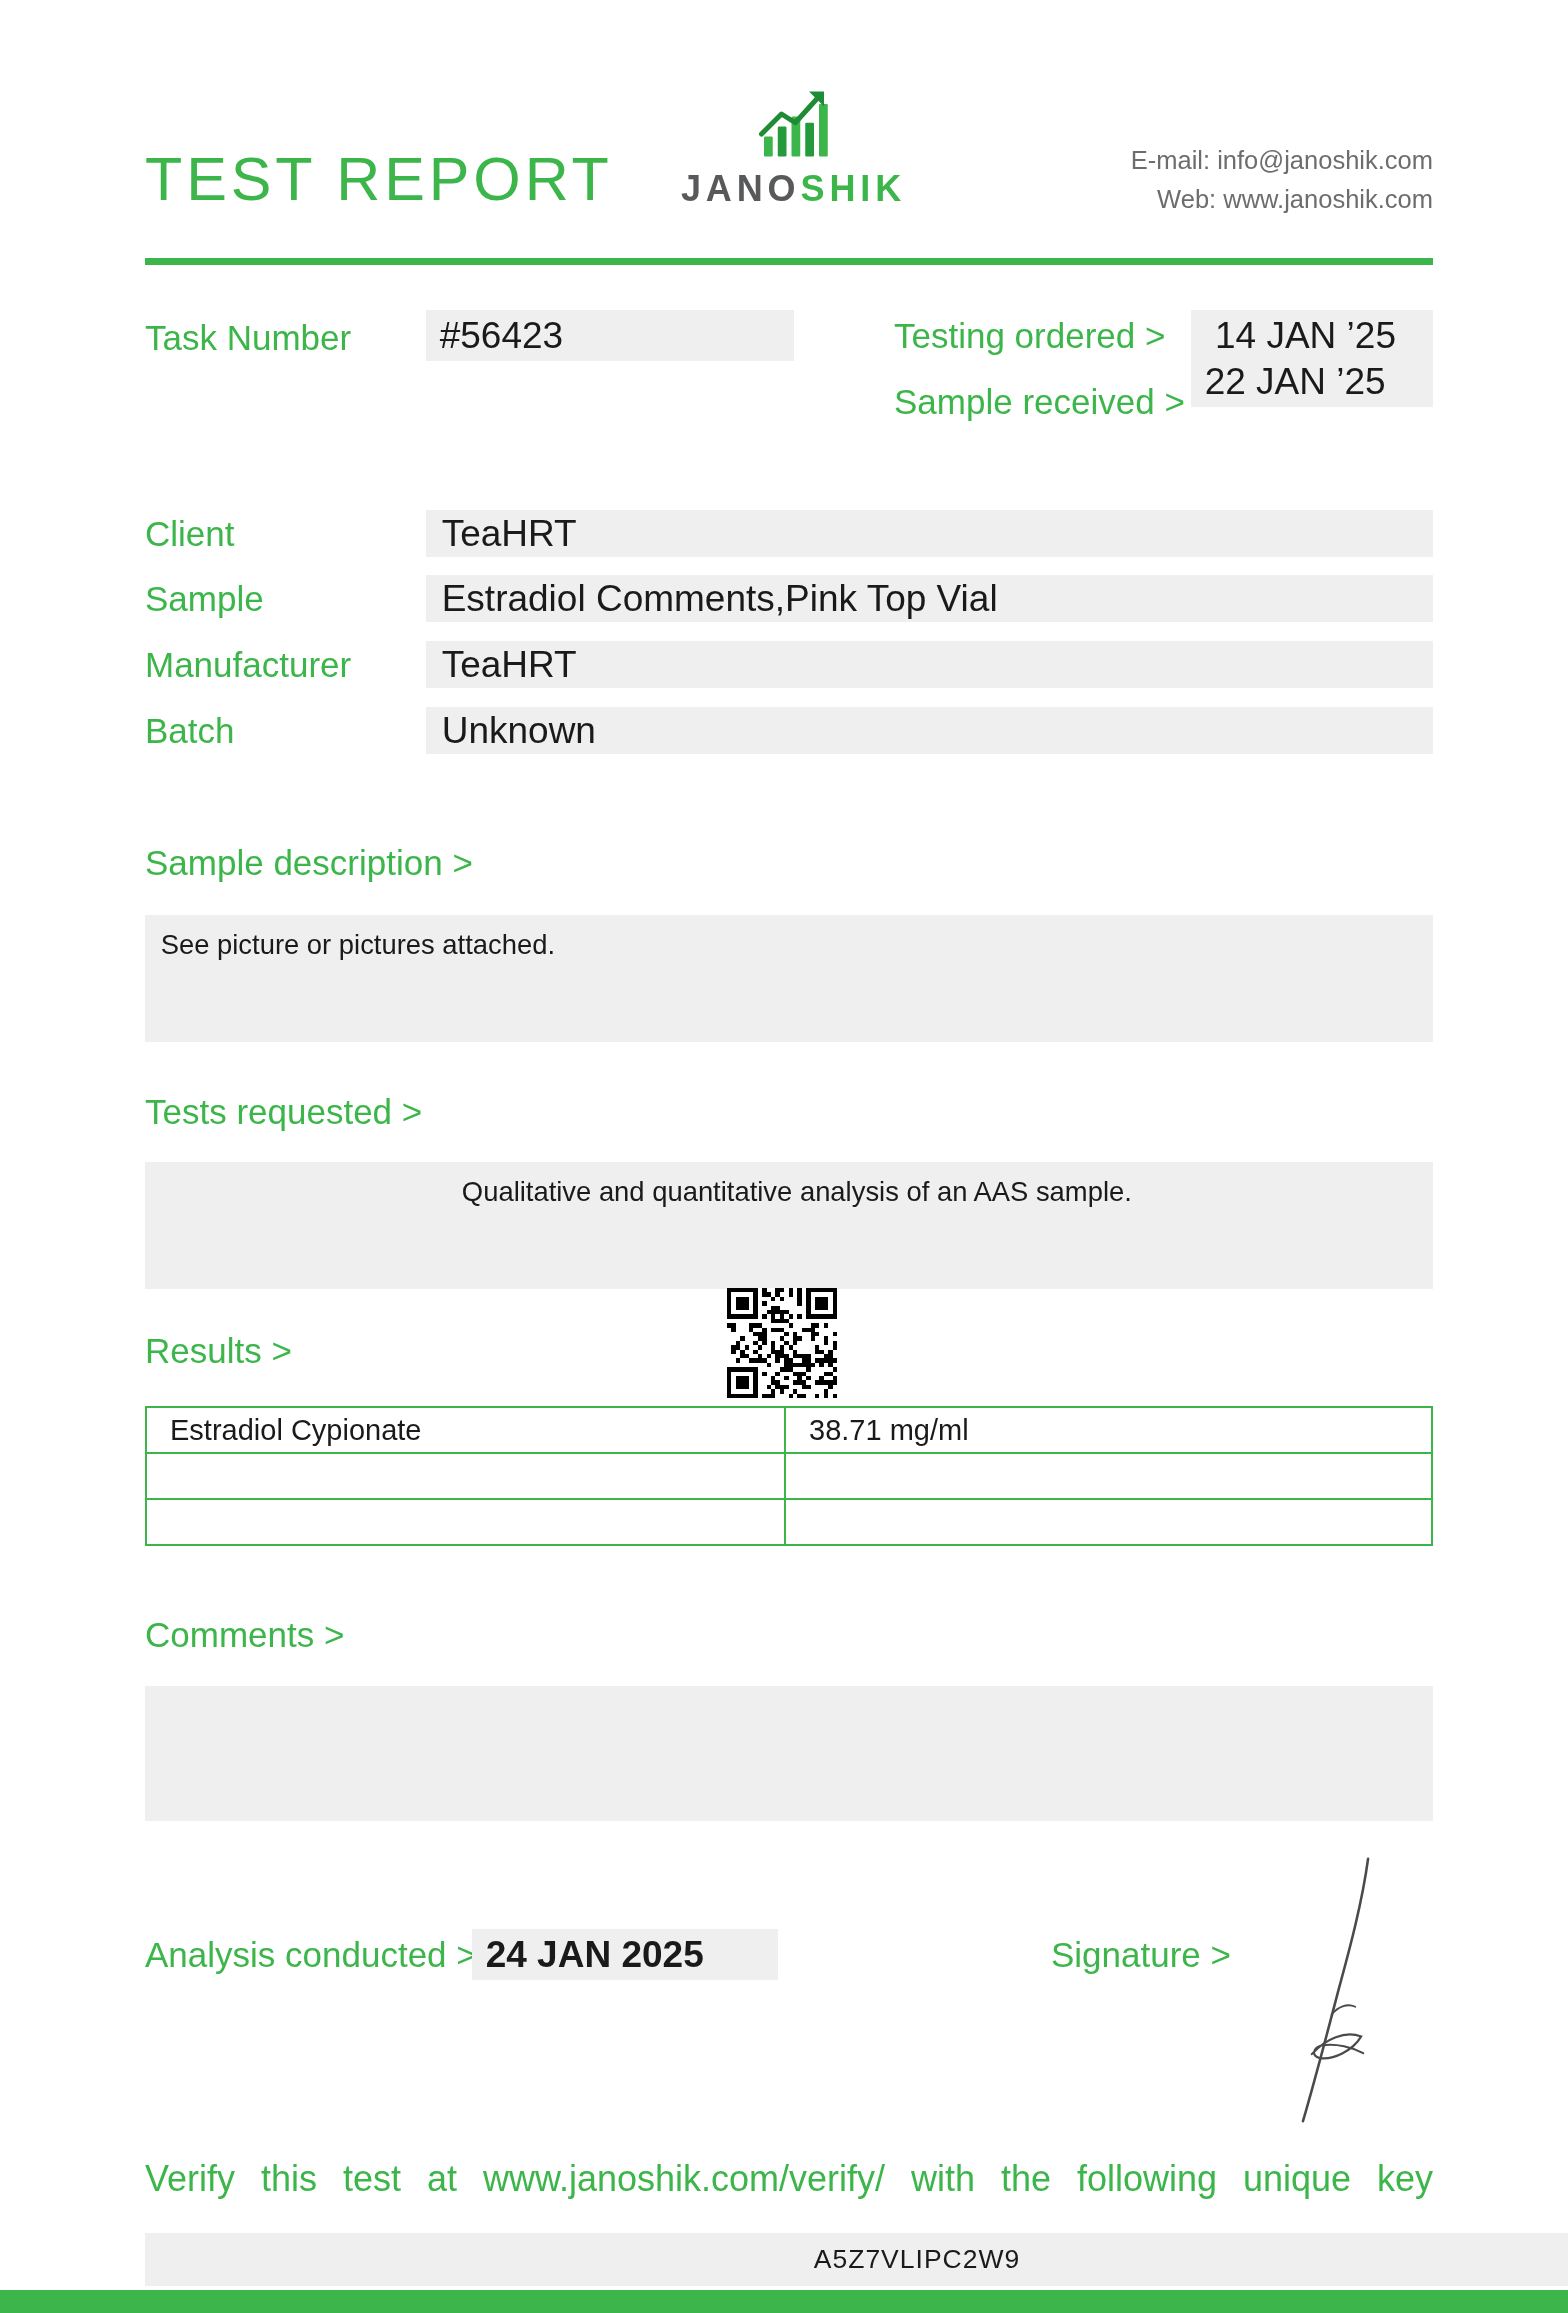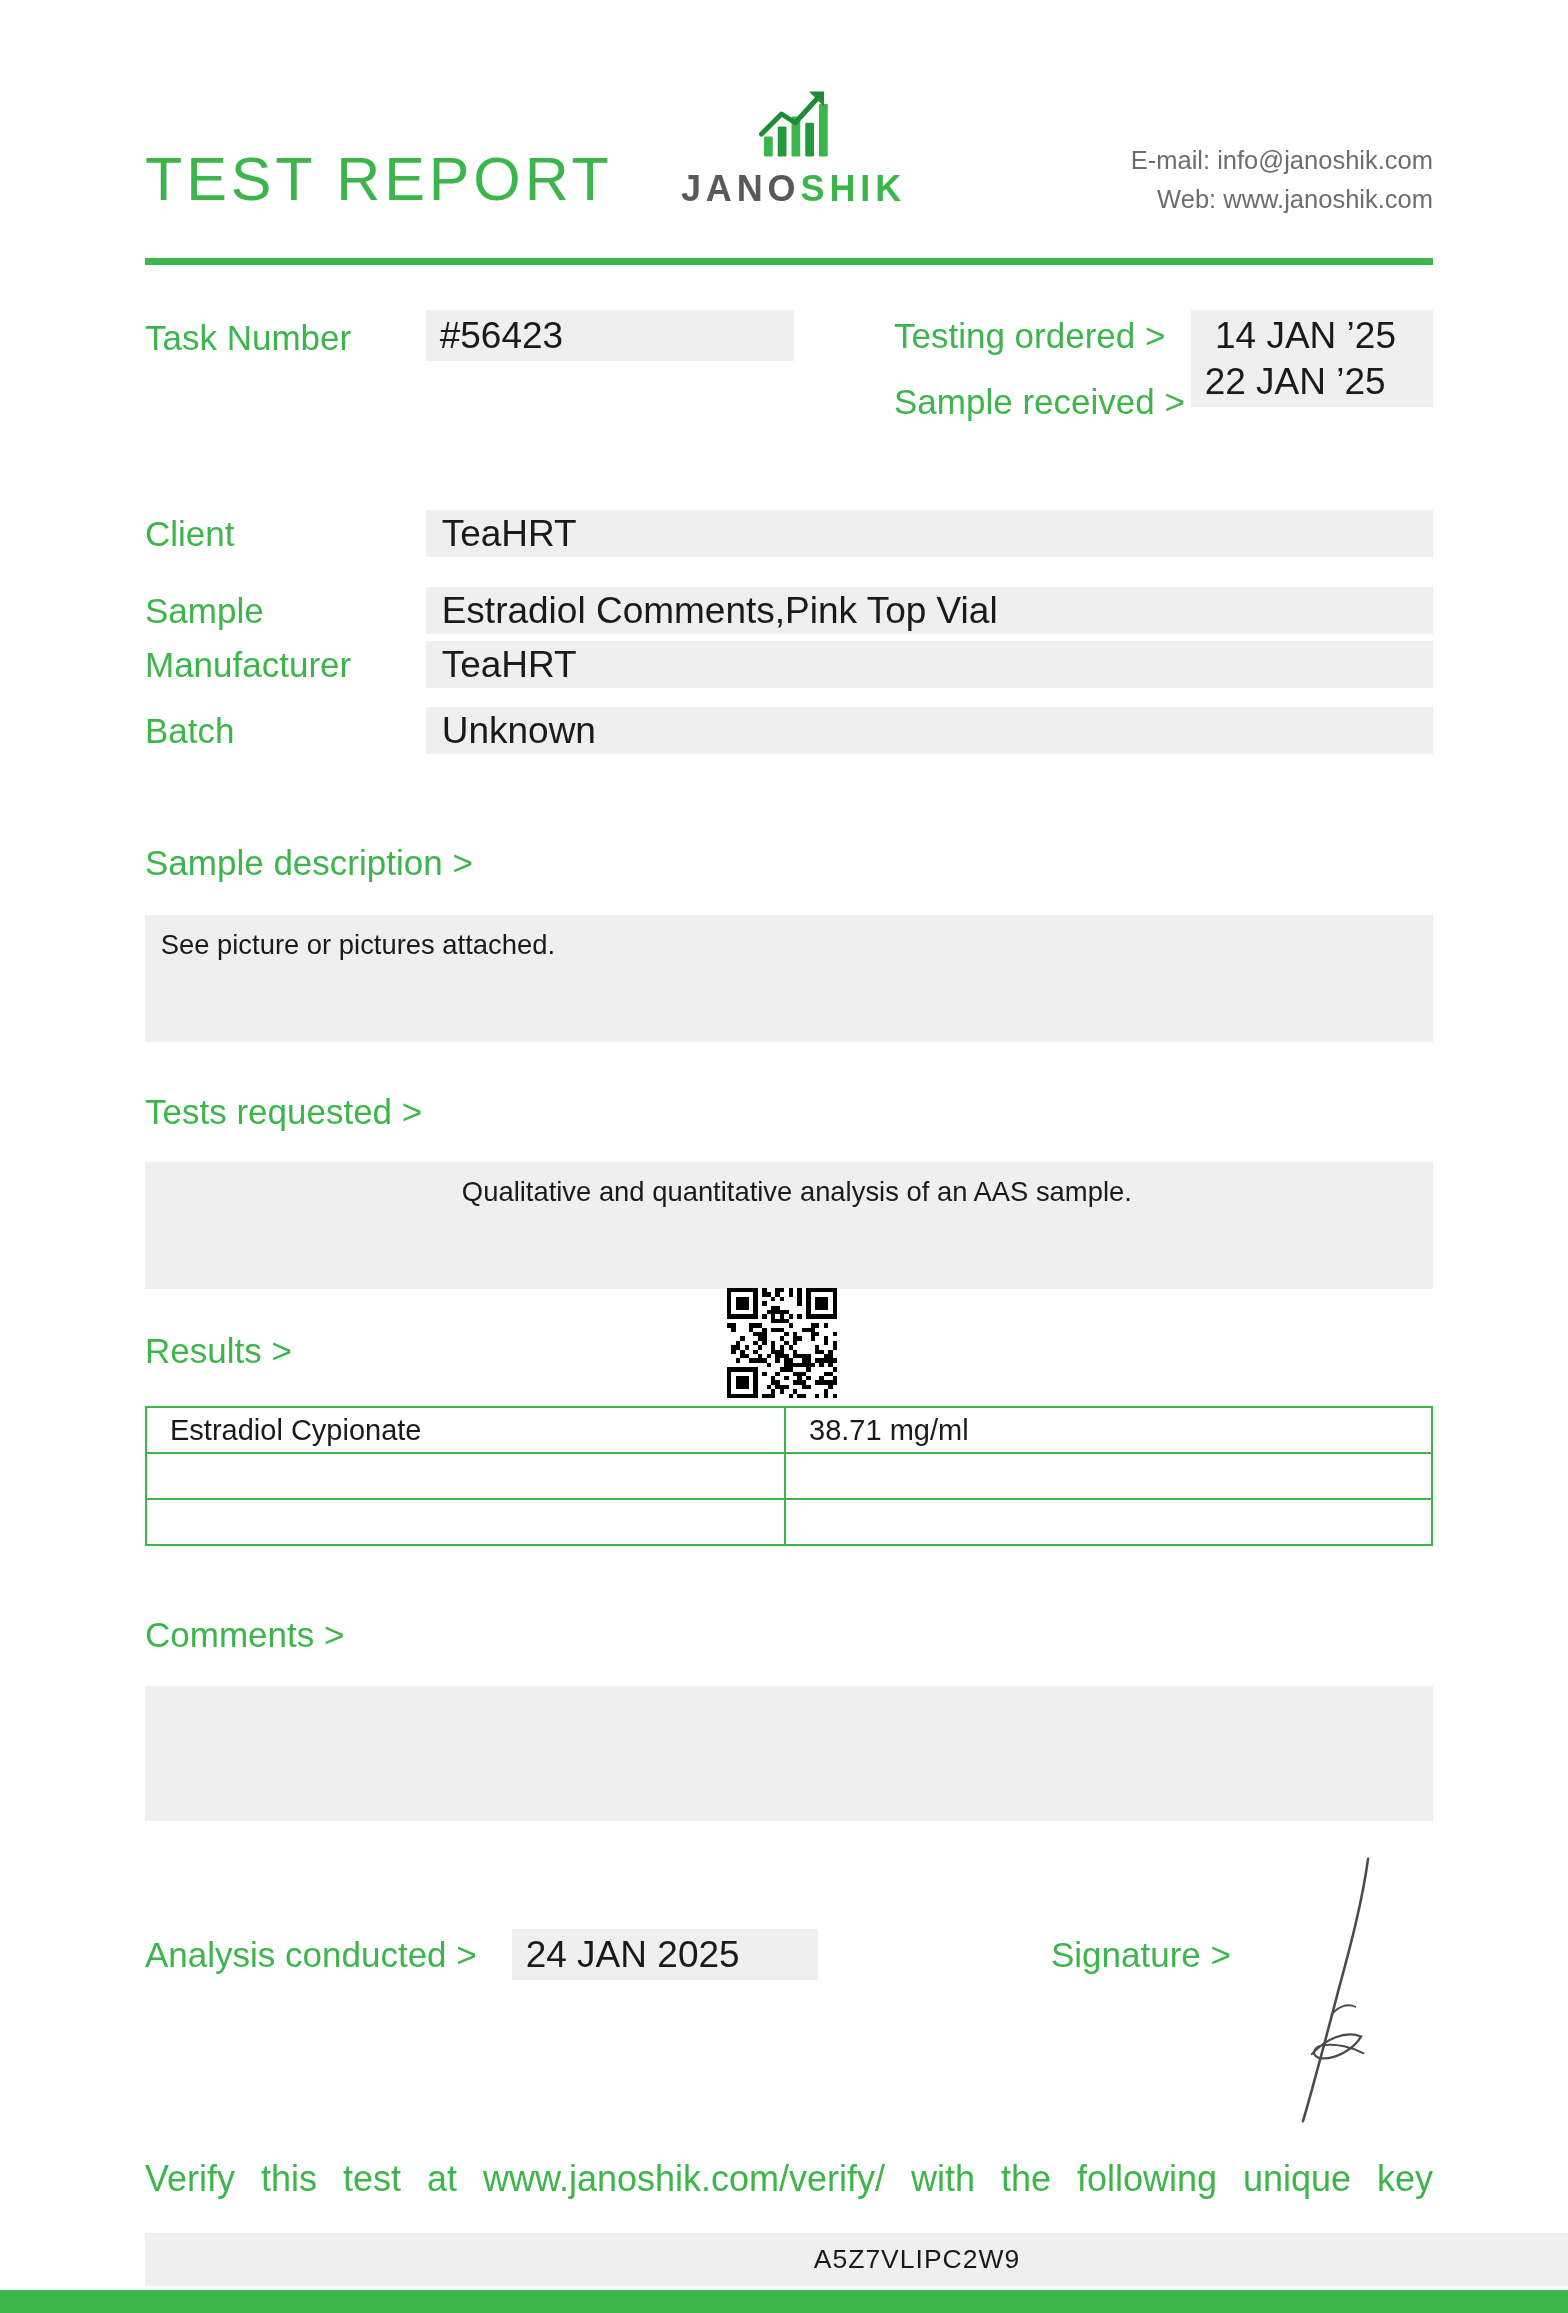--- a/index.html
+++ b/index.html
@@ -30,41 +30,41 @@
   .ordered-label{position:absolute;left:894px;top:310px;line-height:51px;}
   .ordered-value{position:absolute;left:1191px;top:310px;width:242px;height:51px;background:var(--box);font-size:37px;line-height:51px;padding-left:24px;}
   .received-label{position:absolute;left:894px;top:376px;line-height:51px;}
   .received-value{position:absolute;left:1191px;top:356px;width:242px;height:51px;background:var(--box);font-size:37px;line-height:51px;padding-left:13.7px;}
 
   
   .info-row{position:absolute;left:145px;width:1288px;height:47px;}
   .info-row .lbl{position:absolute;left:0;top:0;line-height:47px;}
   .info-row .box{position:absolute;left:281px;top:0;width:1007px;height:47px;background:var(--box);font-size:37px;line-height:47px;padding-left:15.7px;color:var(--ink);white-space:nowrap;overflow:hidden;}
   .row-client{top:510px;}
-  .row-sample{top:575px;margin-top:12px;}
+  .row-sample{top:575px;}
   .row-manufacturer{top:641px;}
   .row-batch{top:707px;}
 
   
   .sec-label{position:absolute;left:145px;}
   .desc-label{top:843px;}
   .desc-box{position:absolute;left:145px;top:915px;width:1288px;height:127px;background:var(--box);font-size:27.4px;color:var(--ink);padding:13.7px 0 0 15.7px;}
   .tests-label{top:1092px;}
   .tests-box{position:absolute;left:145px;top:1162px;width:1288px;height:127px;background:var(--box);font-size:27.4px;color:var(--ink);padding:13.7px 0 0 15.7px;text-align:center;}
   .results-label{top:1331px;}
   .qr{position:absolute;left:727px;top:1288px;width:110px;height:110px;}
   .results-table{position:absolute;left:145px;top:1406px;width:1288px;border-collapse:collapse;table-layout:fixed;}
   .results-table td{border:2.9px solid var(--green);height:46px;font-size:29px;color:var(--ink);padding-left:23px;vertical-align:middle;white-space:nowrap;overflow:hidden;}
   .results-table td.c1{width:639px;}
   .comments-label{top:1615px;}
   .comments-box{position:absolute;left:145px;top:1686px;width:1288px;height:135px;background:var(--box);font-size:27.4px;padding:13.7px 0 0 15.7px;}
 
   
   .analysis-label{position:absolute;left:145px;top:1929px;line-height:51px;}
-  .analysis-value{position:absolute;left:512px;top:1929px;width:306px;height:51px;background:var(--box);font-size:37px;line-height:51px;padding-left:13.7px;}
+  .analysis-value{position:absolute;left:472px;top:1929px;width:306px;height:51px;background:var(--box);font-size:37px;line-height:51px;padding-left:13.7px;font-weight:bold;}
   .signature-label{position:absolute;left:1051px;top:1929px;line-height:51px;}
   .signature{position:absolute;left:1272px;top:1851px;width:129px;height:286px;}
   .verify{position:absolute;left:145px;top:2158px;width:1288px;font-size:36px;color:var(--green);text-align:justify;text-align-last:justify;white-space:nowrap;}
   .key-box{position:absolute;left:145px;top:2233px;width:1544px;height:53px;background:var(--box);font-size:26.5px;color:var(--ink);text-align:center;line-height:53px;letter-spacing:1px;}
   .footer-bar{position:absolute;left:0;top:2290px;width:1568px;height:23.5px;background:var(--green);}
 </style>
 </head>
 <body>
 
 <div class="page">

